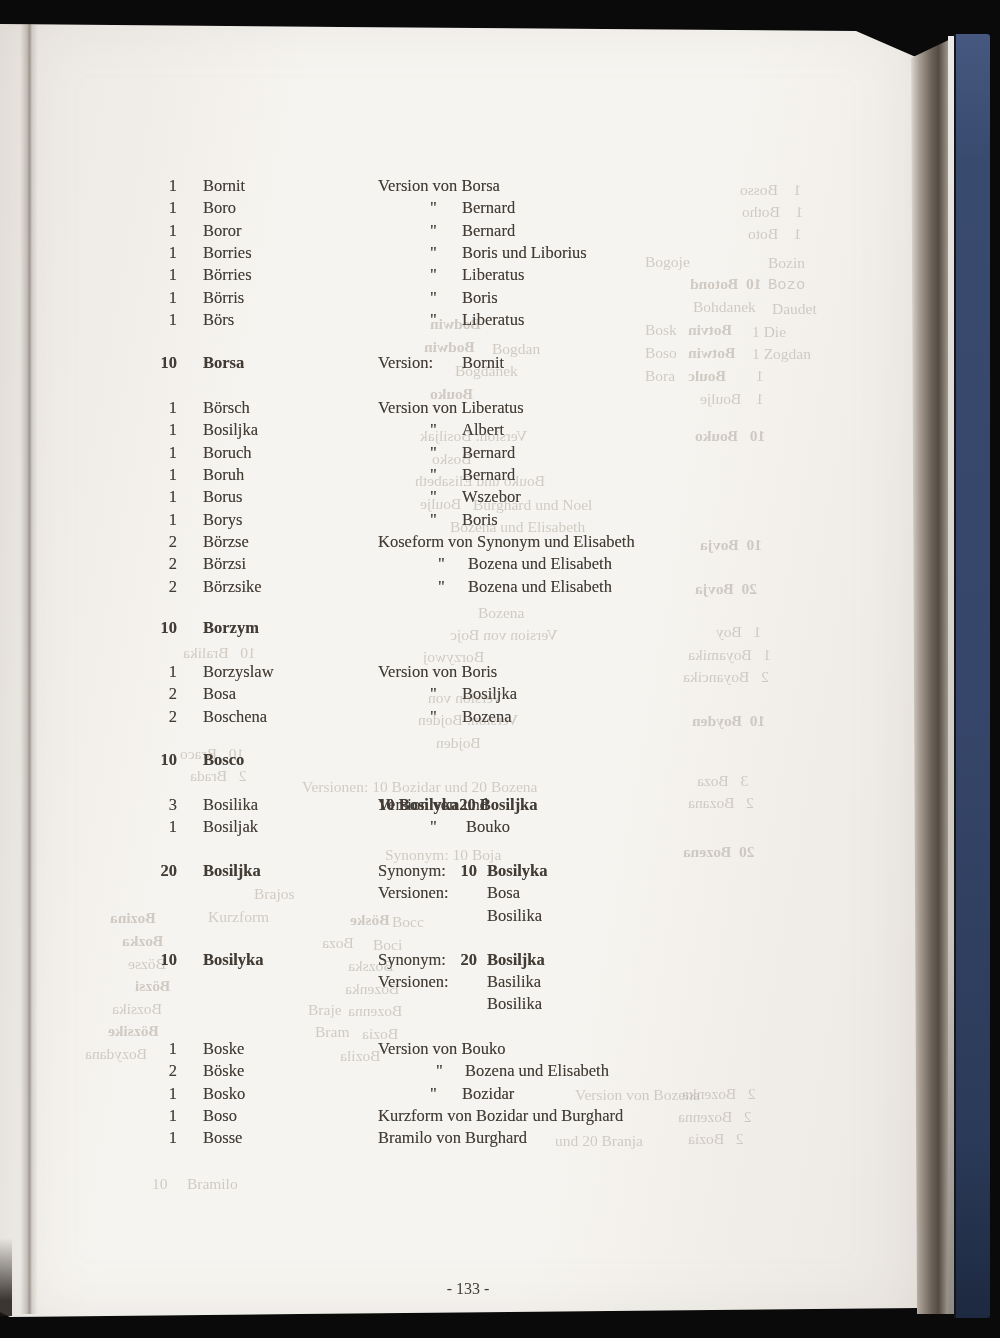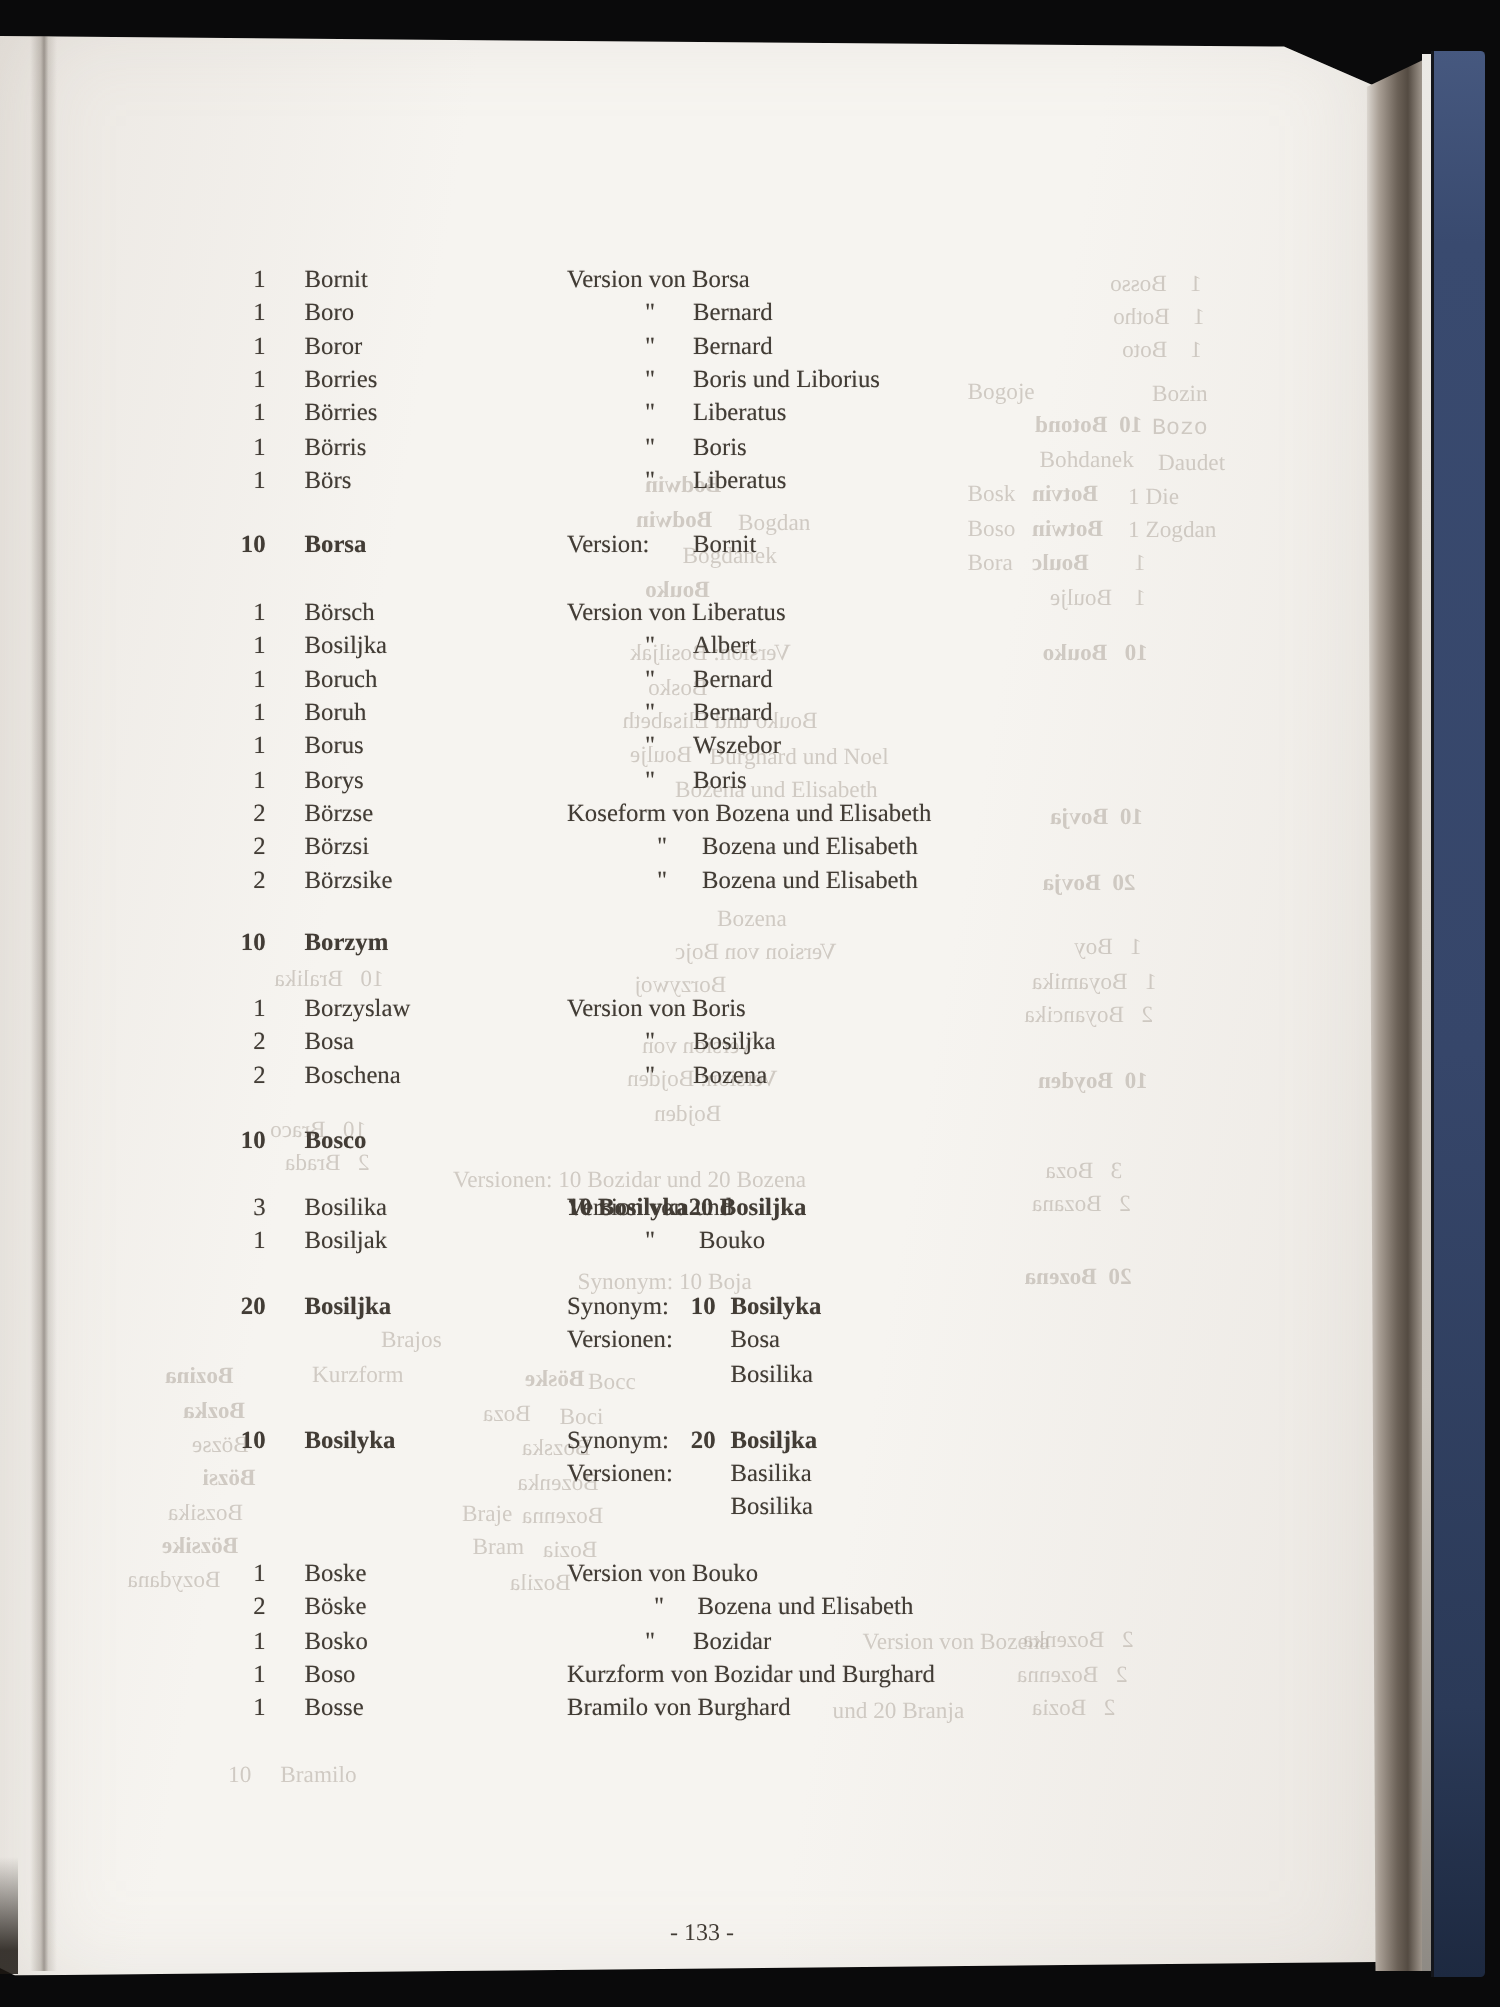--- a/index.html
+++ b/index.html
@@ -210,21 +210,21 @@
     </div>
     <div class="row" style="top: 510px;">
       <span class="num">1</span>
       <span class="name">Borys</span>
       <span class="dit" style="left: 430px;">"</span>
       <span class="sub" style="left: 462px;">Boris</span>
     </div>
     <div class="row" style="top: 532px;">
       <span class="num">2</span>
       <span class="name">Börzse</span>
-      <span class="lab">Koseform von Bozena und Elisabeth</span>
+      <span class="lab">Koseform von Synonym und Elisabeth</span>
     </div>
     <div class="row" style="top: 554px;">
       <span class="num">2</span>
       <span class="name">Börzsi</span>
       <span class="dit" style="left: 438px;">"</span>
       <span class="sub" style="left: 468px;">Bozena und Elisabeth</span>
     </div>
     <div class="row" style="top: 577px;">
       <span class="num">2</span>
       <span class="name">Börzsike</span>

